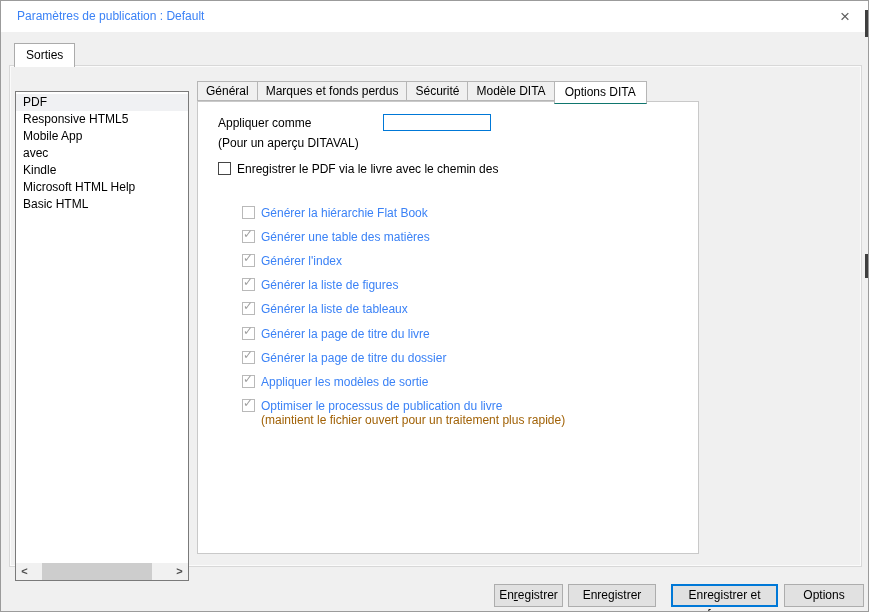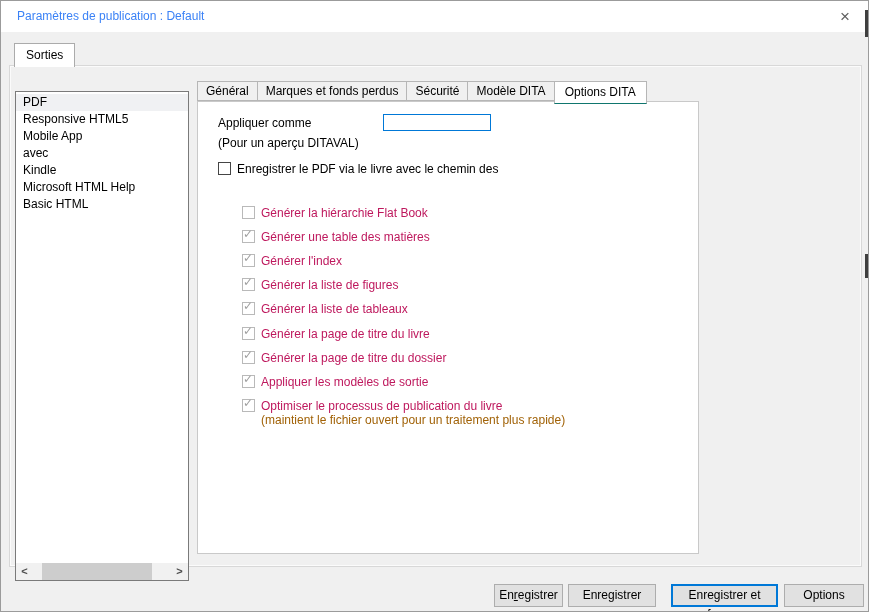--- a/index.html
+++ b/index.html
@@ -36,21 +36,21 @@
     background:#ffffff;border:1px solid #c9c9c9;}
   
   .plabel{position:absolute;white-space:nowrap;color:#000;}
   .apply-input{position:absolute;left:185px;top:12px;width:102px;height:15px;border:1px solid #0078d7;
     font-family:inherit;font-size:12px;padding:0 2px;outline:none;}
   .cbrow{position:absolute;display:flex;align-items:flex-start;white-space:nowrap;}
   .cb{position:relative;flex:0 0 auto;width:13px;height:13px;box-sizing:border-box;background:#fff;
     border:1px solid #b9b9b9;margin-right:6px;margin-top:0px;}
   .cb.enabled{border-color:#454545;}
   .mark{position:absolute;left:0px;top:-4px;font-size:12px;color:#9f9f9f;font-family:"DejaVu Sans",sans-serif;}
-  .lbl-dis{color:#be185d;}
+  .lbl-dis{color:#3b82f6;}
   .subnote{color:#a16207;}
   
   .btn{position:absolute;top:583px;height:23px;box-sizing:border-box;background:#e1e1e1;border:1px solid #adadad;
     text-align:center;line-height:21px;font-size:12px;cursor:default;}
   .btn.default{border:2px solid #0078d7;line-height:19px;}
   .mn{text-decoration:underline;}
   
   .edge{position:absolute;right:0;width:3px;background:#3f3f3f;}
 </style>
 </head>

